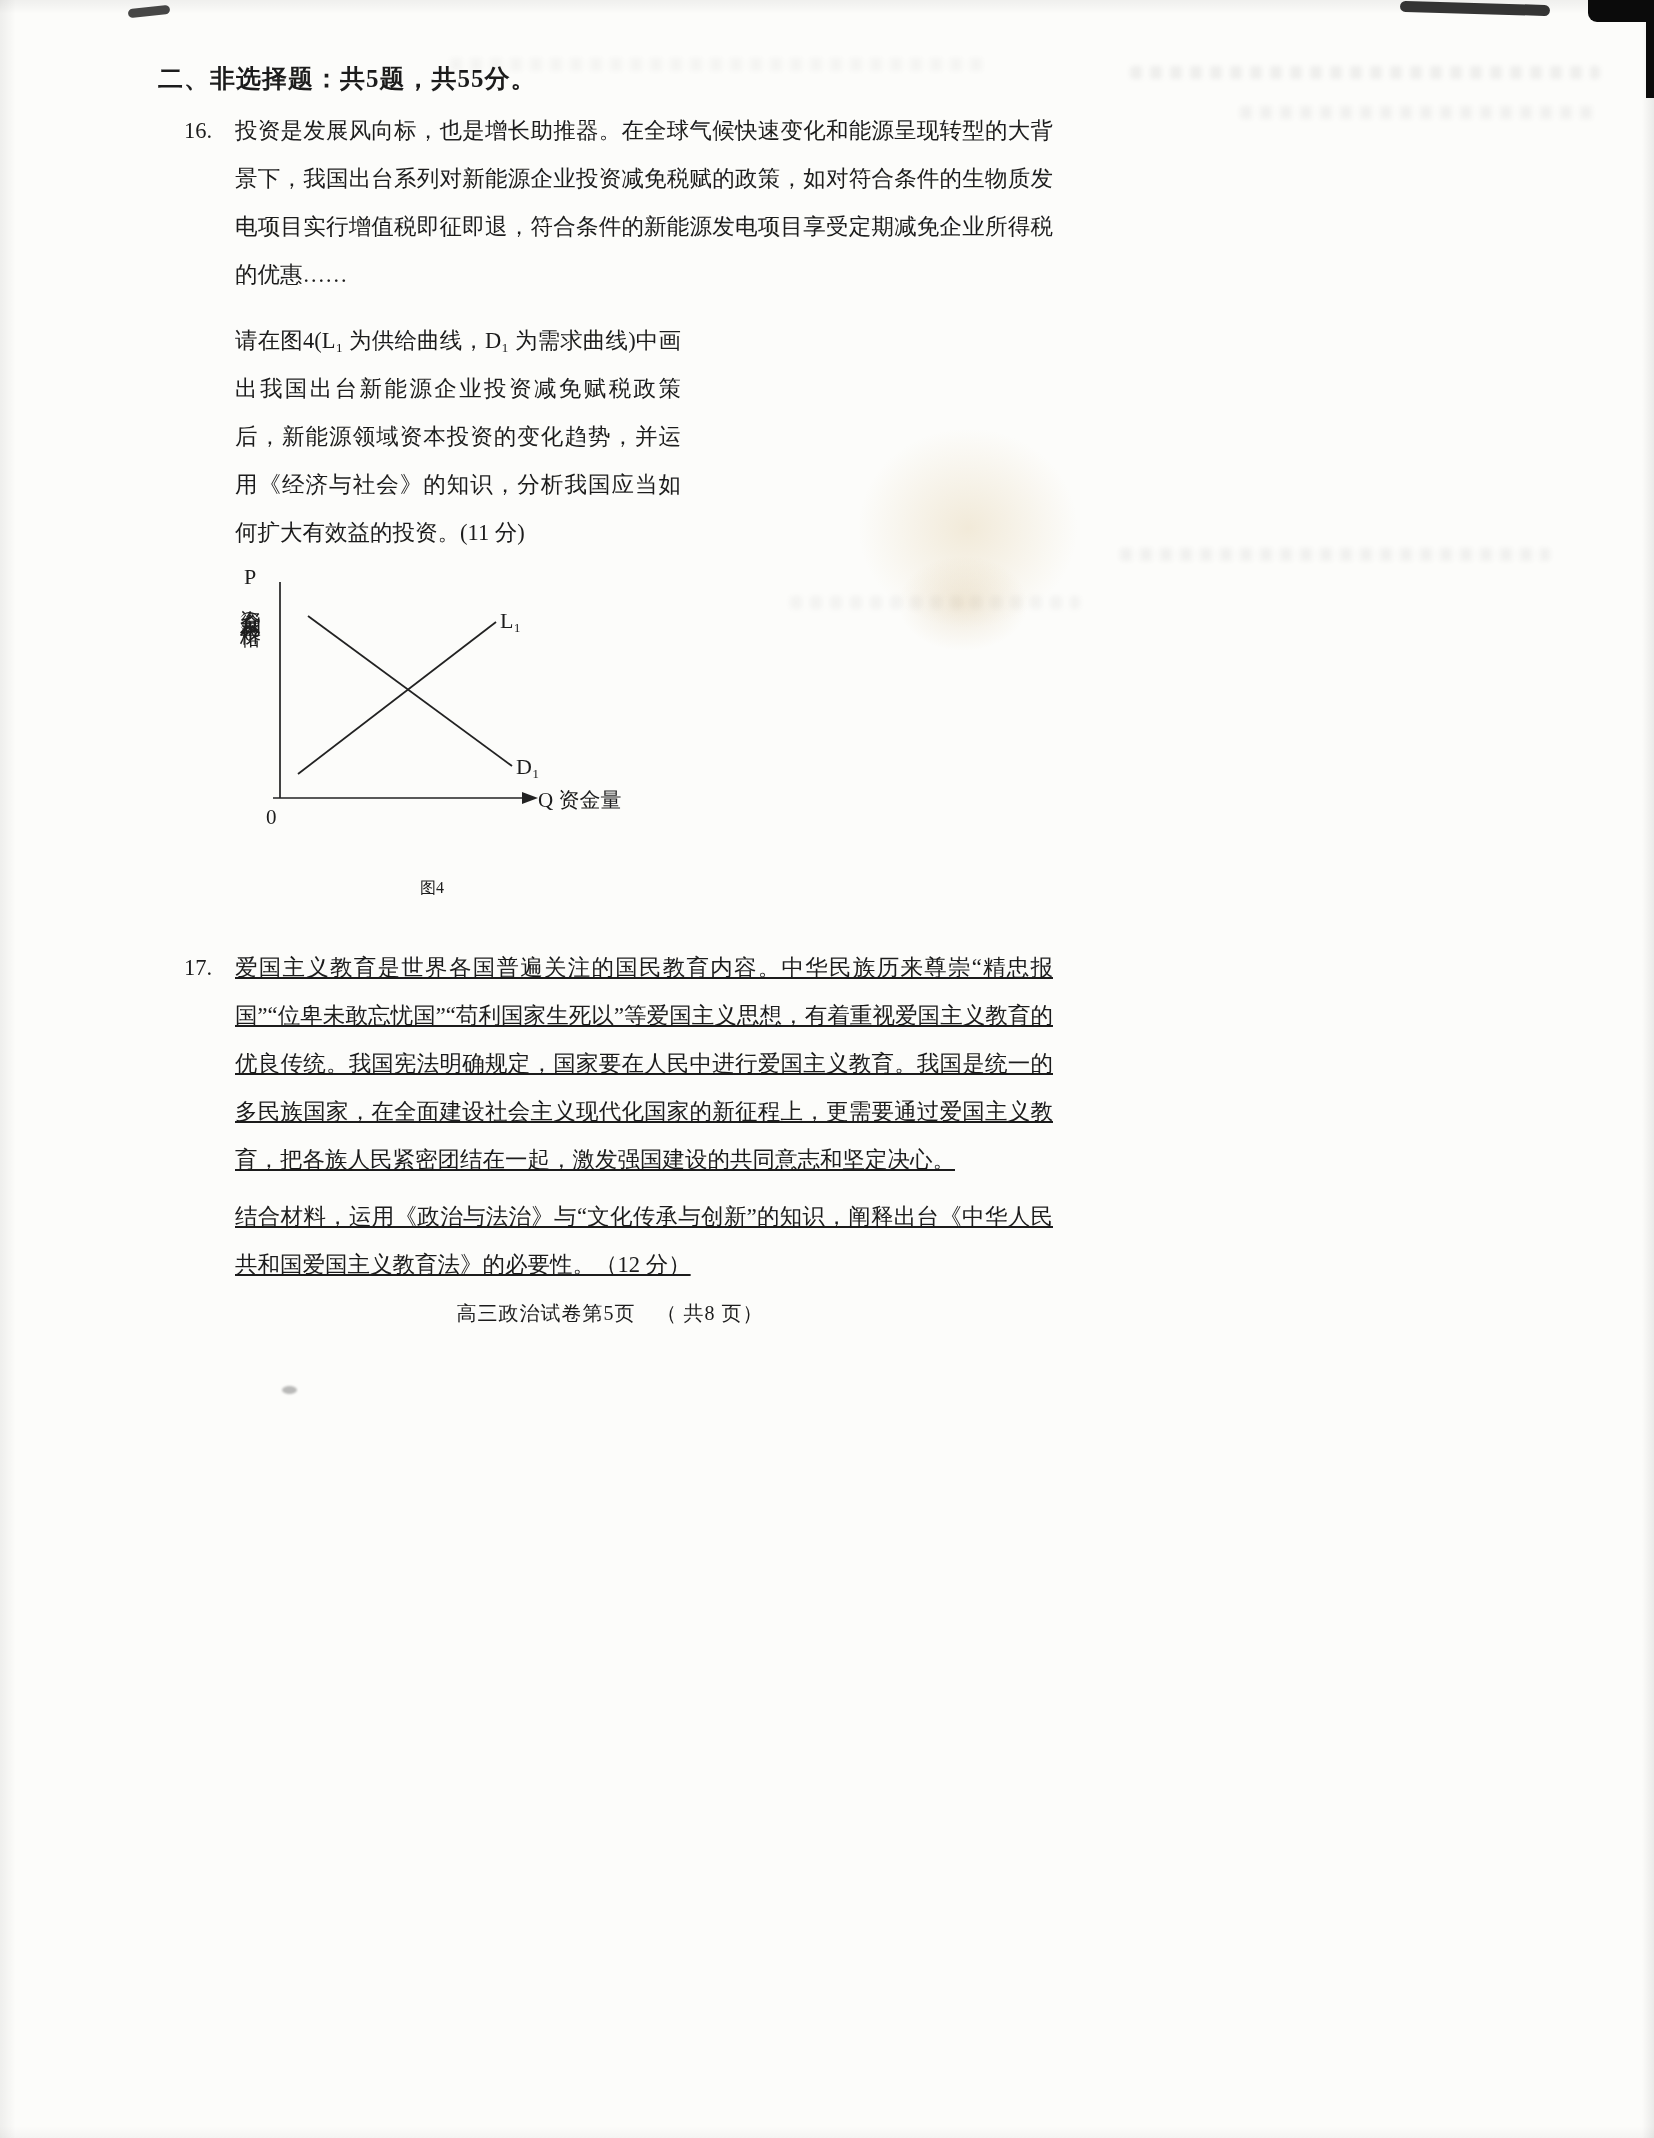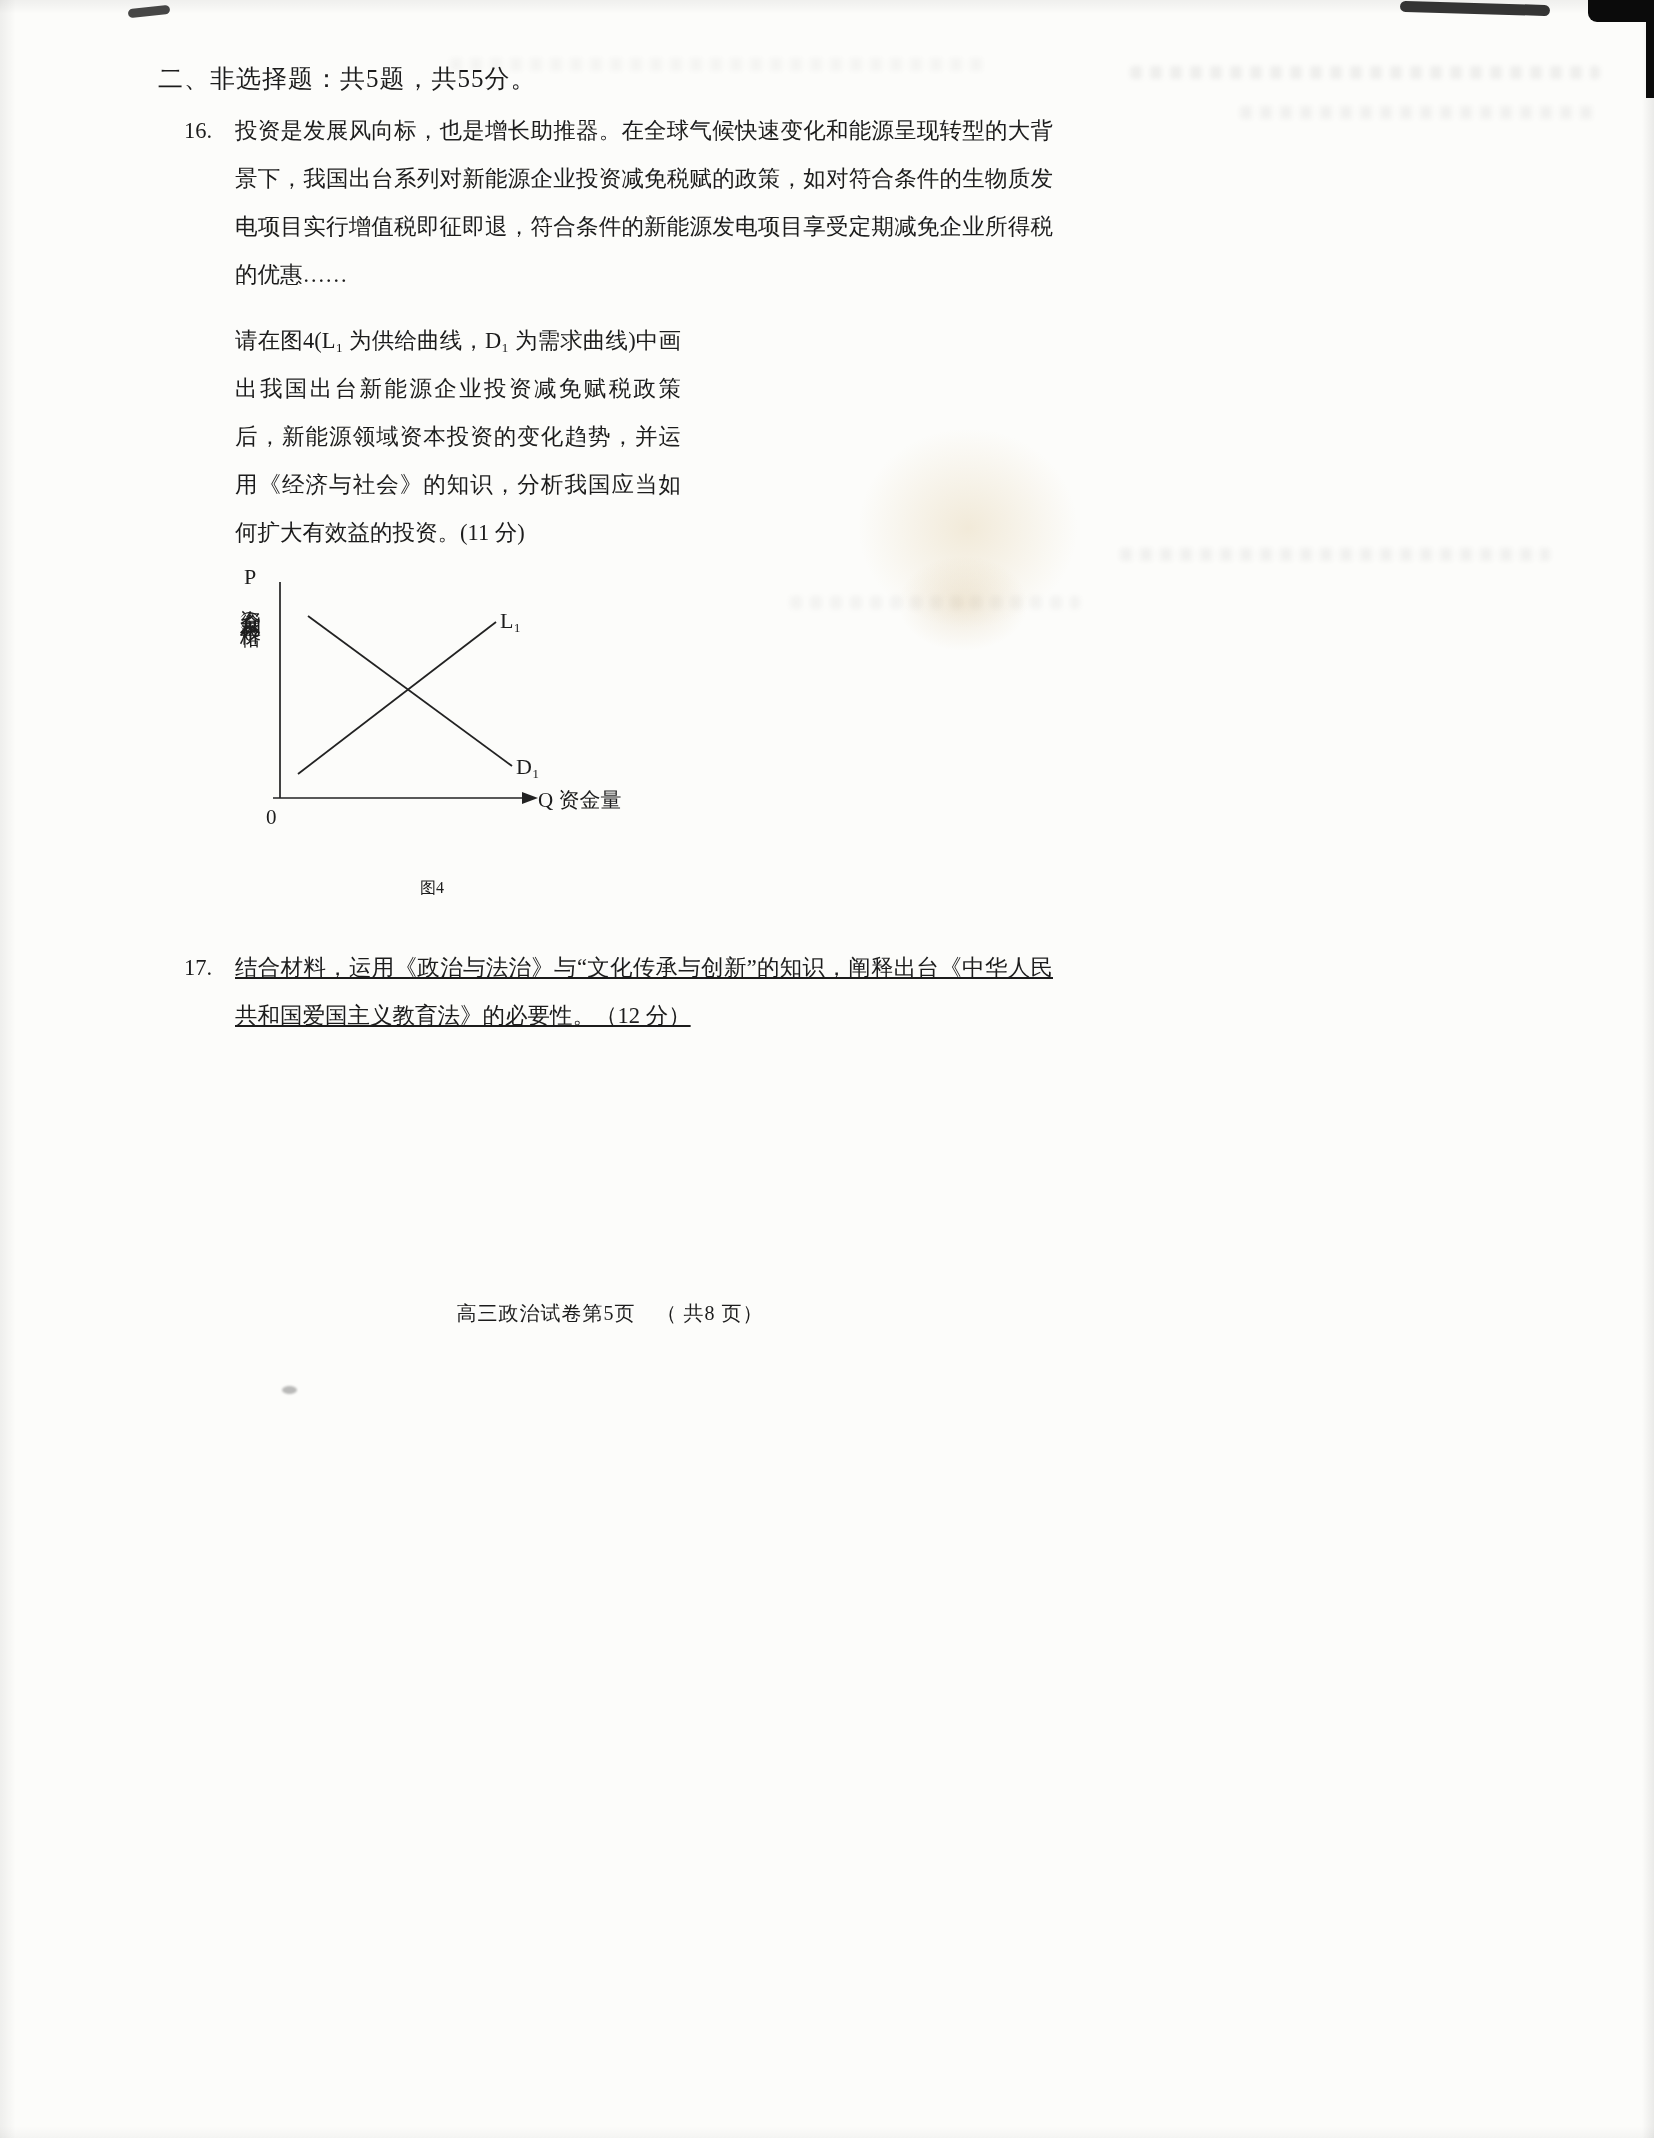--- a/index.html
+++ b/index.html
@@ -34,21 +34,21 @@
   .ghost-3 { top:548px; left:1120px; width:430px; opacity:.45; }
   .ghost-4 { top:596px; left:790px;  width:290px; opacity:.35; }
   .stain-1 { left:858px; top:428px; width:220px; height:200px;
     background:radial-gradient(closest-side, rgba(205,170,100,.22), rgba(205,170,100,0)); }
   .stain-2 { left:898px; top:556px; width:130px; height:95px;
     background:radial-gradient(closest-side, rgba(190,150,80,.18), rgba(190,150,80,0)); }
   .dot-1 { top:1386px; left:282px; width:15px; height:8px; background:rgba(60,60,60,.35); border-radius:50%; filter:blur(1px); }
 
   
   .content { position:absolute; left:158px; top:62px; width:904px; }
-  .section-header { font-size:25px; font-weight:normal; letter-spacing:1px; margin-bottom:12px; }
+  .section-header { font-size:25px; font-weight:bold; letter-spacing:1px; margin-bottom:12px; }
   .question { position:relative; padding-left:68px; font-size:22.5px; line-height:48px; text-align:justify; }
   .qnum { position:absolute; left:26px; top:0; }
   .para { margin:9px; }
   .para.indent { text-indent:2em; }
   .q17 { margin-top:32px;text-decoration:underline; }
 
   .row { display:flex; align-items:flex-start;flex-direction:column; }
   .task-para { width:446px; text-align:justify; }
   .diagram { flex:none; margin-left:10px; margin-top:0; }
   .diagram-body { display:flex; align-items:flex-start; }
@@ -111,20 +111,21 @@
               <text x="274" y="241" font-size="21" fill="#1c1c1c">Q 资金量</text>
             </svg>
           </div>
           <figcaption class="diag-caption">图4</figcaption>
         </figure>
       </div>
     </div>
 
     <div class="question q17">
       <span class="qnum">17.</span>
+      <p class="para">爱国主义教育是世界各国普遍关注的国民教育内容。中华民族历来尊崇“精忠报国”“位卑未敢忘忧国”“苟利国家生死以”等爱国主义思想，有着重视爱国主义教育的优良传统。我国宪法明确规定，国家要在人民中进行爱国主义教育。我国是统一的多民族国家，在全面建设社会主义现代化国家的新征程上，更需要通过爱国主义教育，把各族人民紧密团结在一起，激发强国建设的共同意志和坚定决心。</p>
       <p class="para">结合材料，运用《政治与法治》与“文化传承与创新”的知识，阐释出台《中华人民共和国爱国主义教育法》的必要性。（12 分）</p>
     </div>
 
   </div>
 
   <div class="footer">高三政治试卷第5页　（ 共8 页）</div>
 
 </div>
 
 </body></html>

